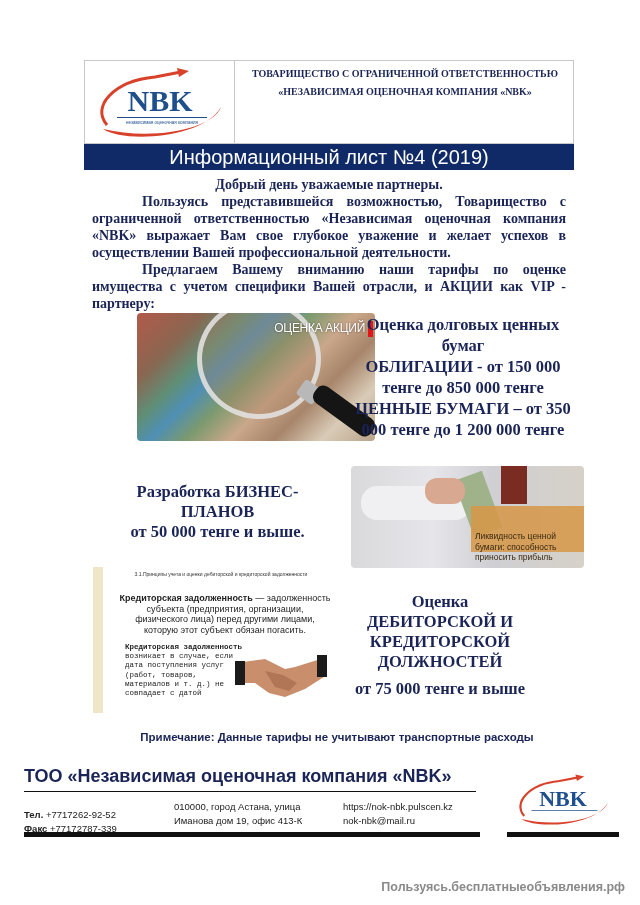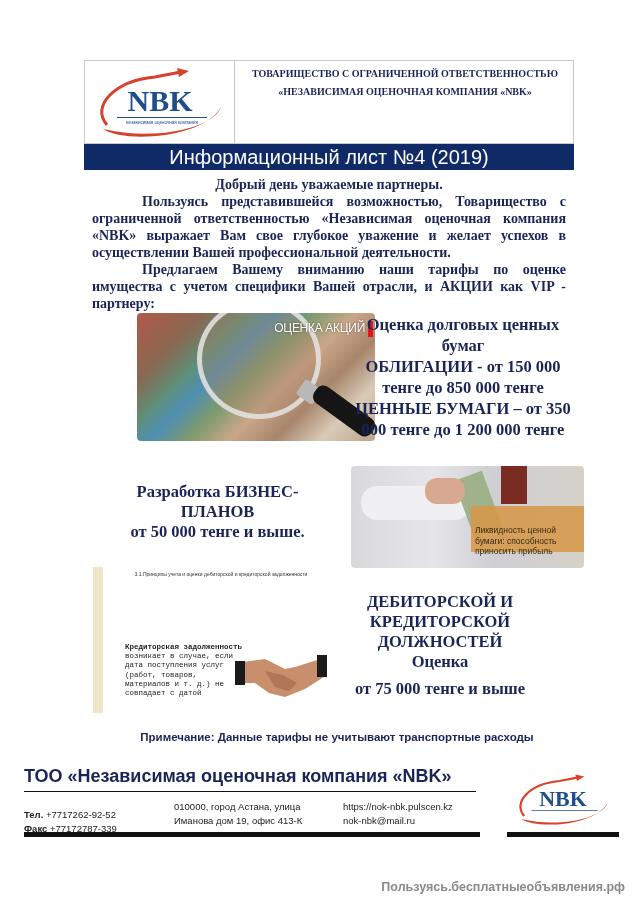--- a/index.html
+++ b/index.html
@@ -46,21 +46,21 @@
       font-size: 12px; letter-spacing: -0.3px; text-shadow: 0 0 2px rgba(0,0,0,0.6); }
     .img-caption1-bar { position: absolute; right: 2px; top: 8px; width: 5px; height: 16px; background: #e0161c; }
     .magnifier-ring { position: absolute; left: 60px; top: -14px; width: 124px; height: 120px; border-radius: 50%;
       border: 5px solid rgba(230,230,230,0.85); background: rgba(170,130,100,0.35); }
     .magnifier-handle { position: absolute; left: 172px; top: 88px; width: 70px; height: 20px; background: #151515;
       transform: rotate(36deg); border-radius: 8px; }
     .magnifier-neck { position: absolute; left: 162px; top: 70px; width: 20px; height: 18px; background: #b8b8b8;
       transform: rotate(36deg); border-radius: 3px; }
 
     .img2-overlay { position: absolute; left: 120px; top: 40px; width: 113px; height: 46px; background: rgba(214,150,70,0.85);
-      color: #3a2a10; font-family: "Liberation Sans", sans-serif; font-size: 8.5px; line-height: 10.5px; padding: 19px 0 0 4px; }
+      color: #3a2a10; font-family: "Liberation Sans", sans-serif; font-size: 8.5px; line-height: 10.5px; padding: 25px 0 0 4px; }
     .img2-arm { position: absolute; left: 10px; top: 20px; width: 110px; height: 34px; background: #f0f0f2; border-radius: 16px; }
     .img2-hand { position: absolute; left: 74px; top: 12px; width: 40px; height: 26px; background: #d8a890; border-radius: 12px; }
     .img2-money { position: absolute; left: 112px; top: 8px; width: 30px; height: 60px; background: #9fb28a; transform: rotate(-20deg); }
     .img2-tie { position: absolute; left: 150px; top: 0; width: 26px; height: 38px; background: #7a2b22; }
 
     .img3-strip { position: absolute; left: 0; top: 0; width: 10px; height: 146px; background: #efe6c8; }
     .img3-head { position: absolute; left: 20px; top: 4px; width: 216px; text-align: center; font-family: "Liberation Sans", sans-serif; font-size: 5px; line-height: 6px; color: #333; }
     .img3-def { position: absolute; left: 26px; top: 26px; width: 212px; text-align: center; font-family: "Liberation Sans", sans-serif; font-size: 9px; line-height: 10.5px; color: #222; }
     .img3-def b { font-weight: bold; }
     .img3-list { position: absolute; left: 32px; top: 76px; width: 120px; font-family: Liberation Mono, monospace; font-size: 7.5px; line-height: 9.2px; color: #222; }
@@ -127,31 +127,32 @@
   <div class="img2-arm"></div>
   <div class="img2-money"></div>
   <div class="img2-hand"></div>
   <div class="img2-tie"></div>
   <div class="img2-overlay">Ликвидность ценной бумаги: способность приносить прибыль</div>
 </div>
 
 <div class="abs img img3">
   <div class="img3-strip"></div>
   <div class="img3-head">3.1.Принципы учета и оценки дебиторской и кредиторской задолженности</div>
+  <div class="img3-def"><b>Кредиторская задолженность</b><span> — задолженность субъекта (предприятия, организации, физического лица) перед другими лицами, которую этот субъект обязан погасить.</span></div>
   <div class="img3-list"><b>Кредиторская задолженность</b><span> возникает в случае, если дата поступления услуг (работ, товаров, материалов и т. д.) не совпадает с датой</span></div>
   <svg class="img3-hands" viewBox="0 0 92 50">
     <path d="M0 10 L30 6 L50 16 L60 14 L92 4 L92 22 L70 36 L50 44 L34 40 L20 30 L0 30 Z" fill="#c98f6c"></path>
     <path d="M30 18 L48 22 L62 30 L54 38 L40 34 Z" fill="#b07656"></path>
     <rect x="0" y="8" width="10" height="24" fill="#1b1b1b"></rect>
     <rect x="82" y="2" width="10" height="22" fill="#1b1b1b"></rect>
   </svg>
 </div>
 <div class="abs svc-text svc3">
+  <div>Оценка</div>
   <div style="padding:0 10px;">ДЕБИТОРСКОЙ И КРЕДИТОРСКОЙ ДОЛЖНОСТЕЙ</div>
-  <div>Оценка</div>
   <span class="price">от 75 000 тенге и выше</span>
 </div>
 
 <div class="abs note">Примечание: Данные тарифы не учитывают транспортные расходы</div>
 
 <div class="abs footer-company">ТОО «Независимая оценочная компания «NBK»</div>
 <div class="abs footer-rule-thin"></div>
 <div class="abs footer-col fc1">
   <div><b>Тел.</b> <span>+7717262-92-52</span></div>
   <div><b>Факс</b> <span>+77172787-339</span></div>

